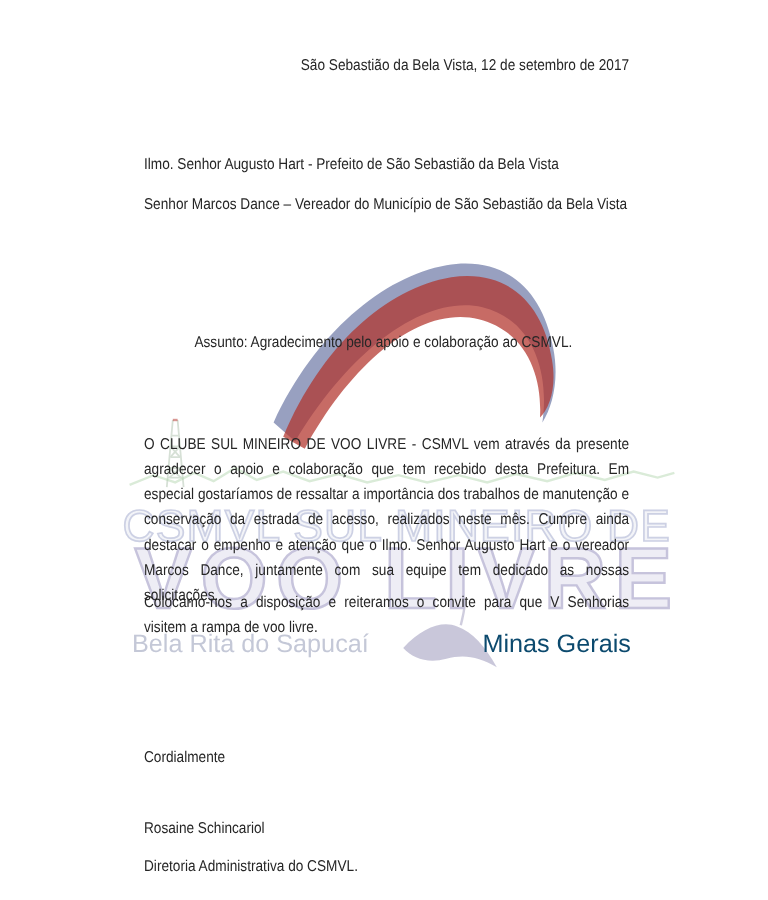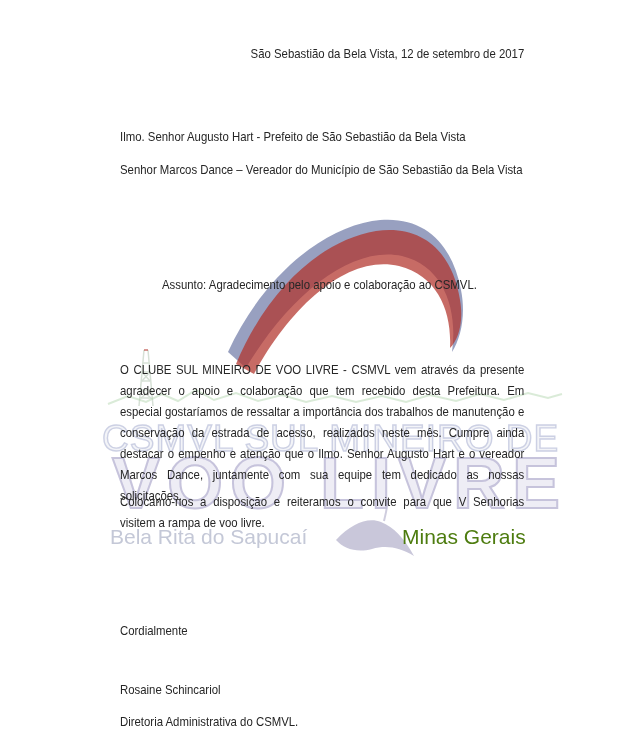--- a/index.html
+++ b/index.html
@@ -26,21 +26,21 @@
     color:rgba(206,211,229,0.25);
     -webkit-text-stroke:1.4px rgba(196,201,223,0.85);
   }
   .wm-voo{
     left:112px;top:447px;
     font-size:72px;font-weight:700;letter-spacing:7px;
     color:rgba(198,195,221,0.30);
     -webkit-text-stroke:2px rgba(193,190,216,0.9);
   }
   .wm-city{left:110px;top:526px;font-size:21px;color:#c4c8d7;}
-  .wm-state{left:402px;top:526px;font-size:21px;color:#4d7c0f;}
+  .wm-state{left:402px;top:526px;font-size:21px;color:#0c4a6e;}
   
   .content{position:absolute;inset:0;z-index:1;}
   .tline,.tblock{
     position:absolute;
     font-size:13px;
     line-height:21px;
     transform:scaleX(0.875);
     transform-origin:left top;
     width:462px;
   }

